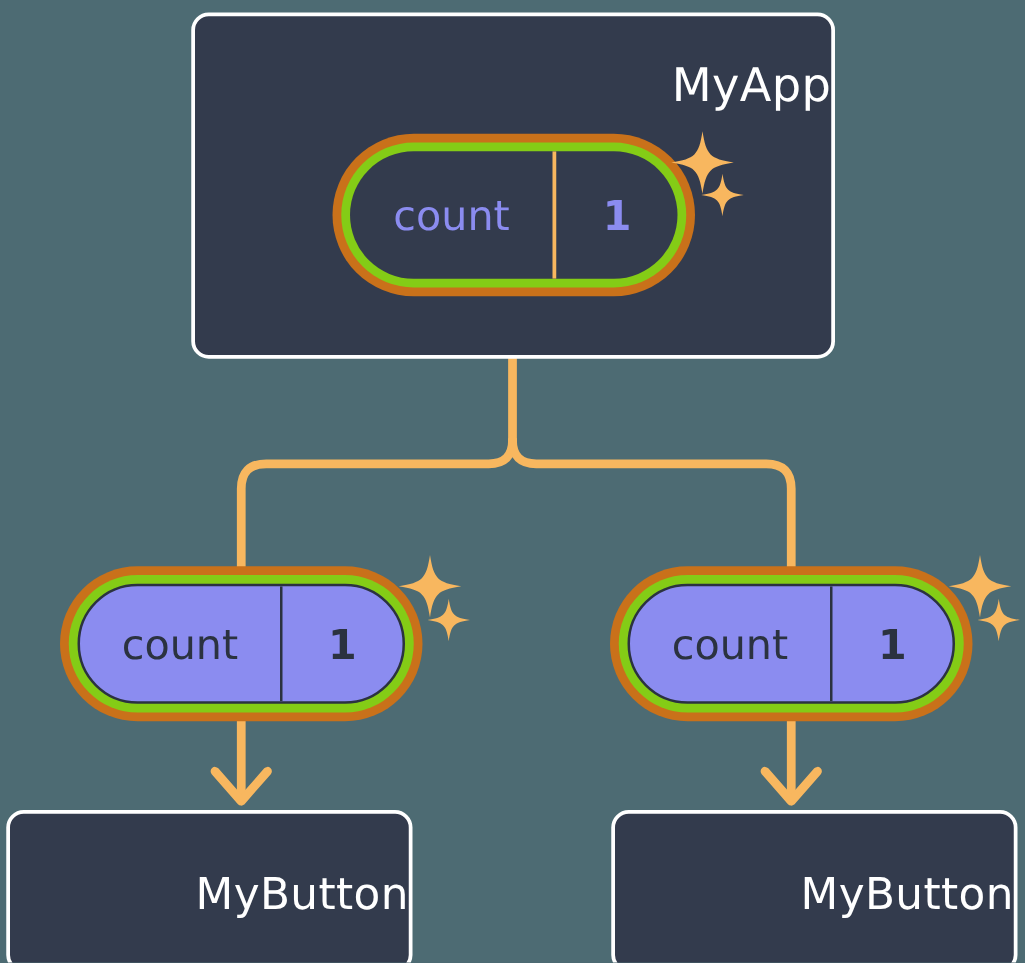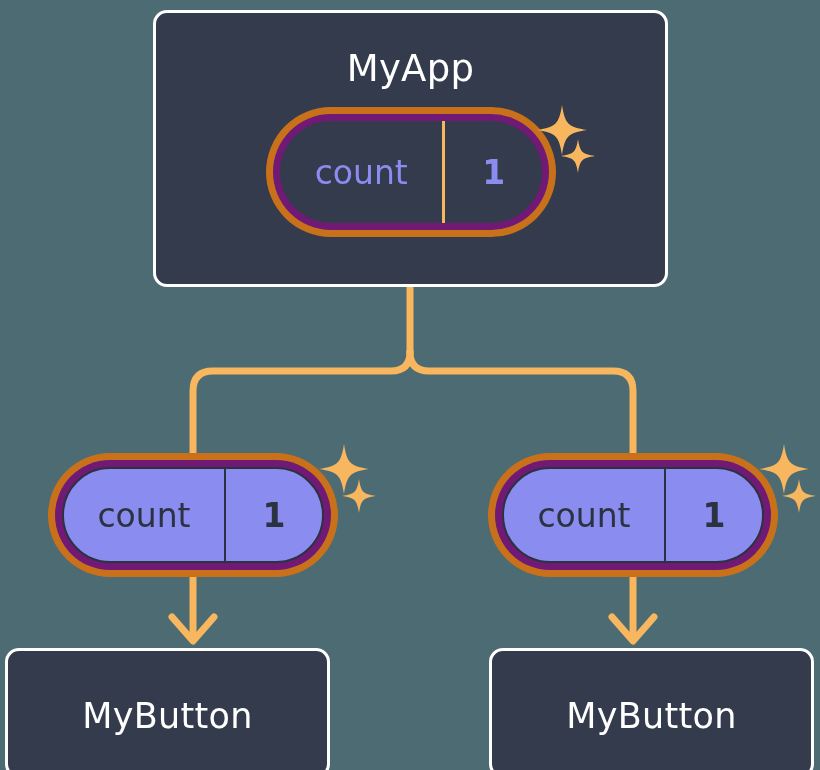--- a/index.html
+++ b/index.html
@@ -30,21 +30,21 @@
 
   
   .card {
     position: absolute;
     box-sizing: border-box;
     background: #333b4d;
     border: 3px solid #ffffff;
     border-radius: 14px;
     display: flex;
     align-items: center;
-    justify-content: center;
+    justify-content: flex-end;
   }
   .card-title {
     color: #ffffff;
     font-weight: 400;
     letter-spacing: 0.3px;
     white-space: nowrap;
     margin-top: 20px;
   }
   #card-myapp {
     left: 153px;
@@ -80,21 +80,21 @@
     box-sizing: border-box;
     border-radius: 999px;
     background: #c9711a;          
     padding: 7px;
     display: flex;
   }
   .pill-inner {
     box-sizing: border-box;
     flex: 1;
     border-radius: 999px;
-    background: #701a75;          
+    background: #84cc16;          
     padding: 7px;
     display: flex;
   }
   .pill-body {
     box-sizing: border-box;
     flex: 1;
     border-radius: 999px;
     display: flex;
     align-items: stretch;
     overflow: hidden;

